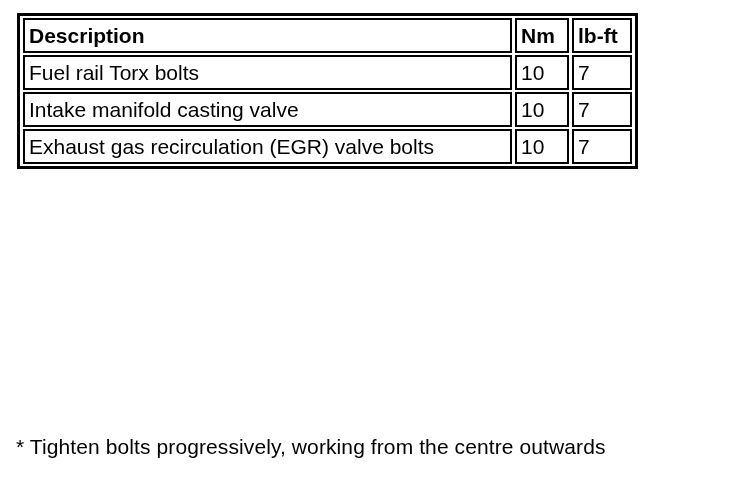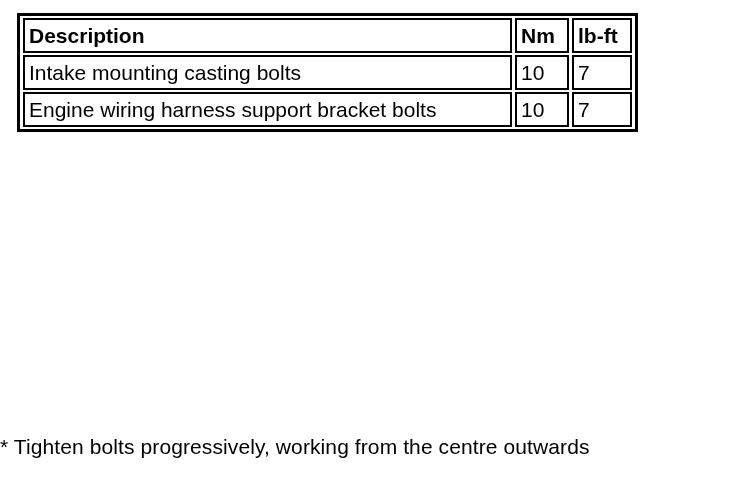--- a/index.html
+++ b/index.html
@@ -58,21 +58,21 @@
   table.spec-table th {
     font-weight: bold;
   }
   col.col-desc { width: 489px; }
   col.col-nm   { width: 54px; }
   col.col-lbft { width: 60px; }
 
   
   .footnote {
     position: absolute;
-    left: 0;
+    left: 16px;
     top: 434px;
     font-size: 21px;
     line-height: 26px;
     font-weight: normal;
     letter-spacing: 0.1px;
     white-space: nowrap;
   }
 </style>
 </head>
 <body>
@@ -88,26 +88,31 @@
       </colgroup>
       <thead>
         <tr>
           <th>Description</th>
           <th>Nm</th>
           <th>lb-ft</th>
         </tr>
       </thead>
       <tbody>
         <tr>
-          <td>Intake mounting casting bolts</td>
+          <td>Fuel rail Torx bolts</td>
           <td>10</td>
           <td>7</td>
         </tr>
         <tr>
-          <td>Engine wiring harness support bracket bolts</td>
+          <td>Intake manifold casting valve</td>
+          <td>10</td>
+          <td>7</td>
+        </tr>
+        <tr>
+          <td>Exhaust gas recirculation (EGR) valve bolts</td>
           <td>10</td>
           <td>7</td>
         </tr>
       </tbody>
     </table>
   </div>
 
   <div class="footnote">* Tighten bolts progressively, working from the centre outwards</div>
 
 </div>

